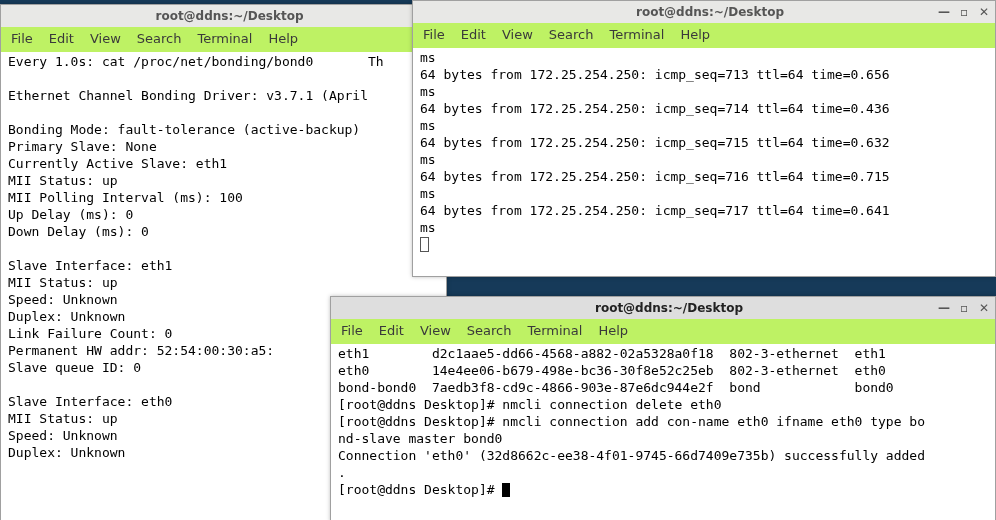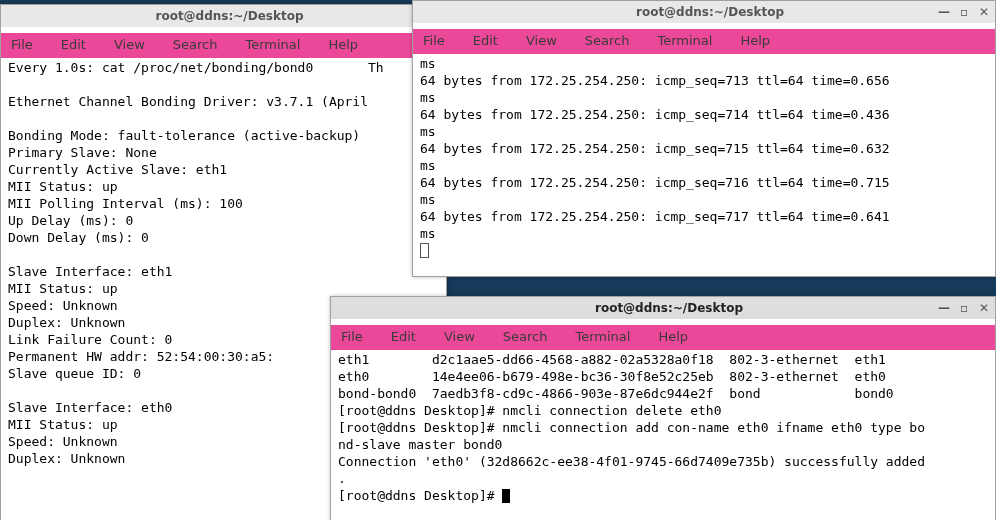--- a/index.html
+++ b/index.html
@@ -58,27 +58,26 @@
     height: 14px;
     display: flex;
     align-items: center;
     justify-content: center;
     font-size: 12px;
     line-height: 1;
     color: #555;
   }
   .menubar {
     display: flex;
-    gap: 12px;
+    gap: 0;
     padding: 2px 4px 4px 4px;
     font-family: "DejaVu Sans", "Liberation Sans", sans-serif;
     font-size: 13px;
     color: #3a3a3a;
-    background: #ec4899;
-    margin-top: 6px;
+    background: #bef264;
   }
   .menubar .menuitem {
     padding: 2px 10px 2px 6px;
     cursor: default;
   }
   .terminal {
     flex: 1;
     background: #ffffff;
     color: #000000;
     padding: 1px 7px;

